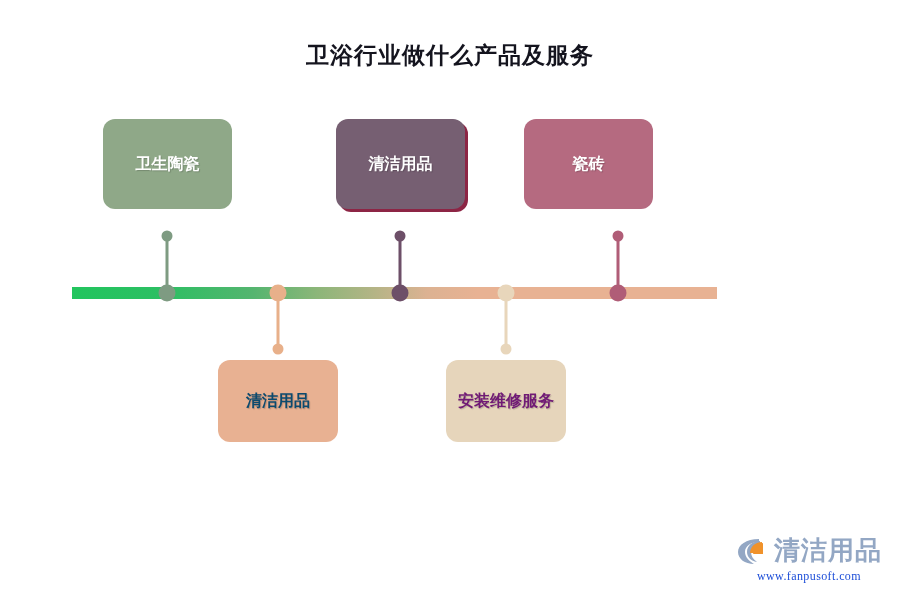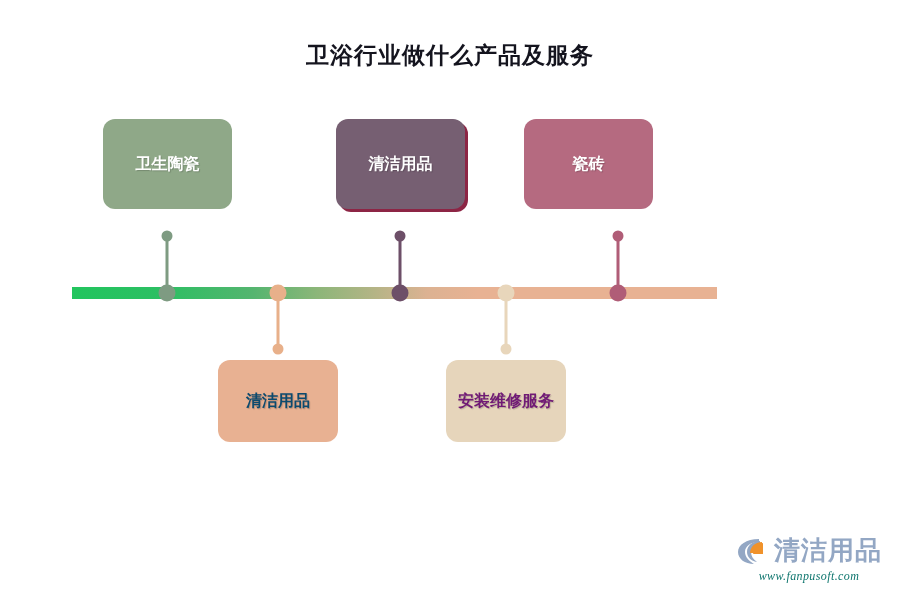--- a/index.html
+++ b/index.html
@@ -56,23 +56,22 @@
   
   .logo{
     position:absolute;right:18px;bottom:16px;
     display:flex;flex-direction:column;align-items:center;
   }
   .logo-row{display:flex;align-items:center;gap:4px;}
   .logo-text{
     font-size:26px;font-weight:bold;color:#93a7c4;letter-spacing:1px;
   }
   .logo-url{
-    font-size:12px;color:#0f766e;letter-spacing:.4px;margin-top:1px;
+    font-size:12px;color:#1d4ed8;letter-spacing:.4px;margin-top:1px;
     font-family:"Liberation Serif","DejaVu Serif",serif;
-    font-style:italic;
   }
 </style>
 </head>
 <body>
 
 <div id="canvas">
 
   <div class="title">卫浴行业做什么产品及服务</div>
 
   <div class="bar"></div>

